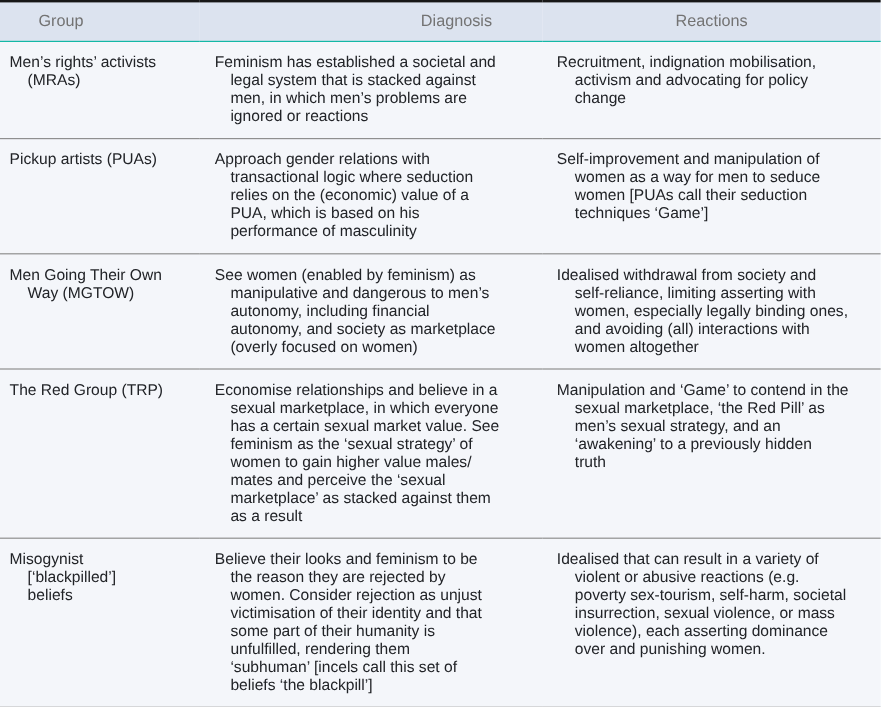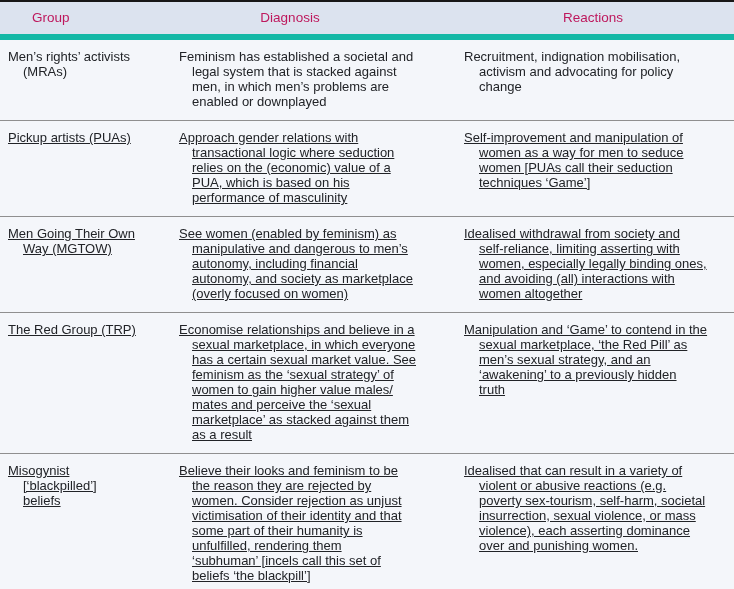--- a/index.html
+++ b/index.html
@@ -28,30 +28,30 @@
   col.c1 { width: 166px; }
   col.c2 { width: 286px; }
   col.c3 { width: 282px; }
 
   thead th {
     background: #dce3ef;
     font-weight: 400;
     font-size: 13.5px;
     line-height: 15px;
     padding: 8px 4px 9px 4px;
-    border-bottom: 6px solid #14b8a6;
+    border-bottom: 1px solid #14b8a6;
     vertical-align: middle;
-    color: #be185d;
+    color: #737373;
   }
   th.th-group {
     text-align: left;
     padding-left: 32px;
   }
   th.th-diagnosis {
-    text-align: center;
+    text-align: right;
     padding-right: 42px;
   }
   th.th-reactions {
     text-align: center;
   }
 
   tbody td {
     vertical-align: top;
     font-size: 13px;
     line-height: 15px;
@@ -66,21 +66,20 @@
   td.diagnosis-cell {
     padding-left: 26px;
     text-indent: -13px;
   }
   td.reactions-cell {
     padding-left: 27px;
     text-indent: -15px;
   }
   tbody tr + tr td {
     border-top: 1px solid #8f8f8f;
-    text-decoration: underline;
   }
 </style>
 </head>
 <body>
 
 <div class="table-wrap">
   <table class="groups-table">
     <colgroup>
       <col class="c1">
       <col class="c2">
@@ -93,21 +92,21 @@
         <th class="th-reactions">Reactions</th>
       </tr>
     </thead>
     <tbody>
       <tr>
         <td class="group-cell">Men’s rights’ activists
 (MRAs)</td>
         <td class="diagnosis-cell">Feminism has established a societal and
 legal system that is stacked against
 men, in which men’s problems are
-enabled or downplayed</td>
+ignored or reactions</td>
         <td class="reactions-cell">Recruitment, indignation mobilisation,
 activism and advocating for policy
 change</td>
       </tr>
       <tr>
         <td class="group-cell">Pickup artists (PUAs)</td>
         <td class="diagnosis-cell">Approach gender relations with
 transactional logic where seduction
 relies on the (economic) value of a
 PUA, which is based on his

